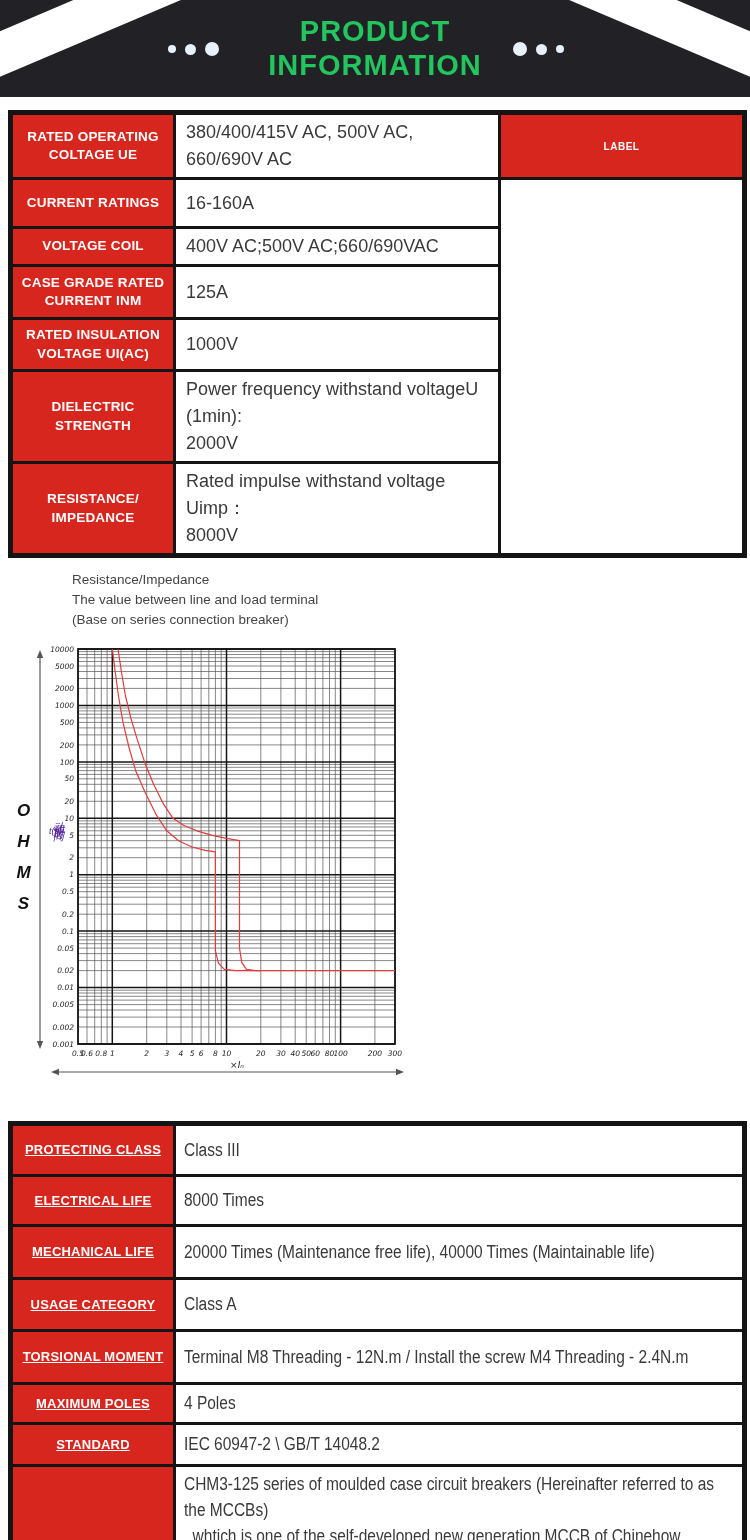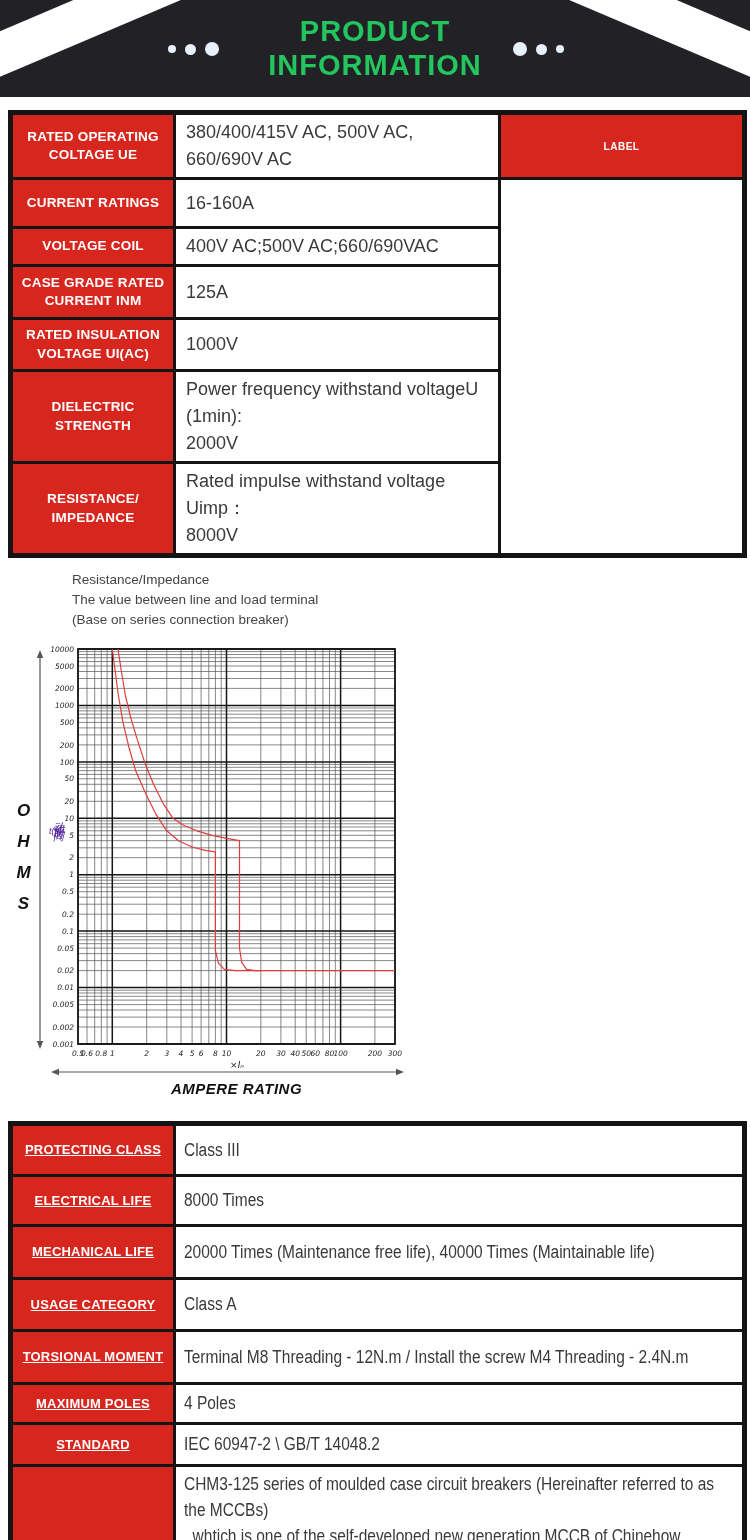--- a/index.html
+++ b/index.html
@@ -180,21 +180,20 @@
       <polygon points="51,429 59,425.8 59,432.2" fill="#555"></polygon>
       <polygon points="404,429 396,425.8 396,432.2" fill="#555"></polygon>
       <path d="M118.0 6.0L121.4 28.5L125.4 52.5L130.8 74.9L137.2 96.4L145.4 121.4L153.6 141.3L163.4 160.9L173.0 175.3L183.5 182.3L196.8 187.8L212.2 192.3L226.5 195.4L239.5 197.7L239.5 305.1L241.7 319.3L246.5 326.4L255.6 327.6L395.0 327.6" fill="none" stroke="#e03c3c" stroke-width="1.2" stroke-linejoin="round"></path>
       <path d="M112.3 6.0L115.2 28.5L118.4 52.5L123.0 79.4L129.0 104.5L135.6 127.6L145.4 150.1L155.7 170.8L166.8 187.8L178.5 197.7L192.1 204.0L205.1 207.4L215.4 208.8L215.4 307.7L218.4 320.2L224.4 326.4L235.5 327.6L260.8 327.6" fill="none" stroke="#e03c3c" stroke-width="1.2" stroke-linejoin="round"></path>
     </svg>
   <div class="ohms">OHMS</div>
   <div class="cn">
     <span class="cnv">动作时间</span>
     <span class="cnu">t(s)</span>
   </div>
-  <div class="amp">AMPERE RATING</div>
 </div>
 
 <table class="props">
   <colgroup>
       <col style="width:164px">
       <col style="width:570px">
     </colgroup>
   <tbody>
       <tr>
     <td class="lbl">PROTECTING CLASS</td>

